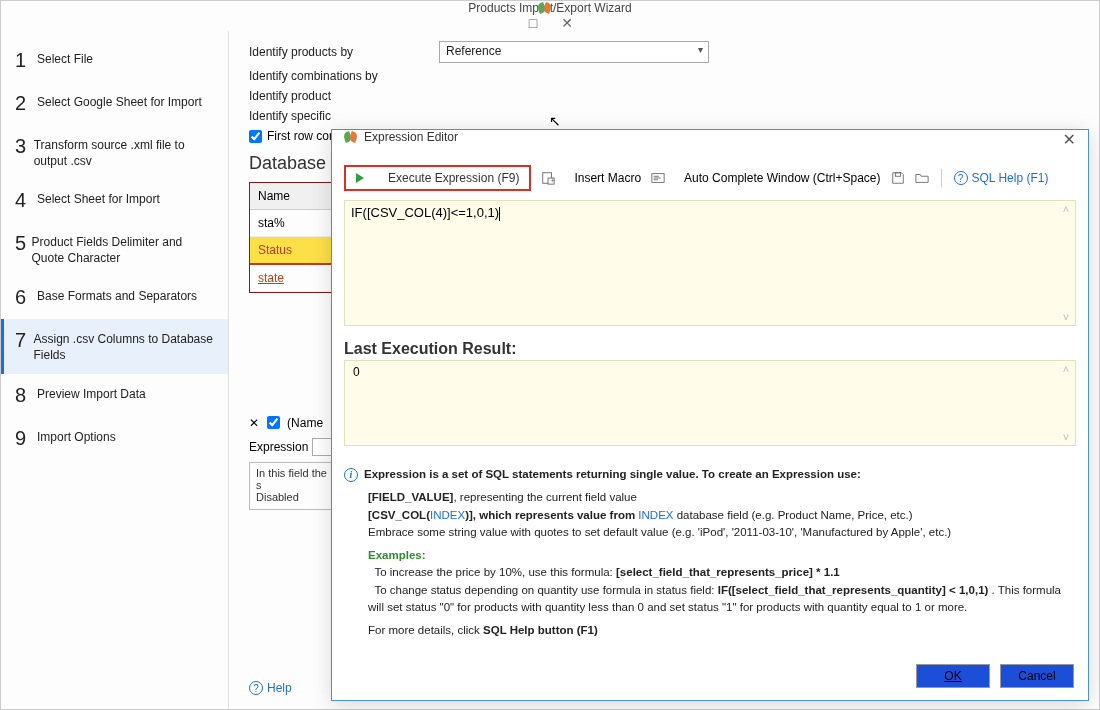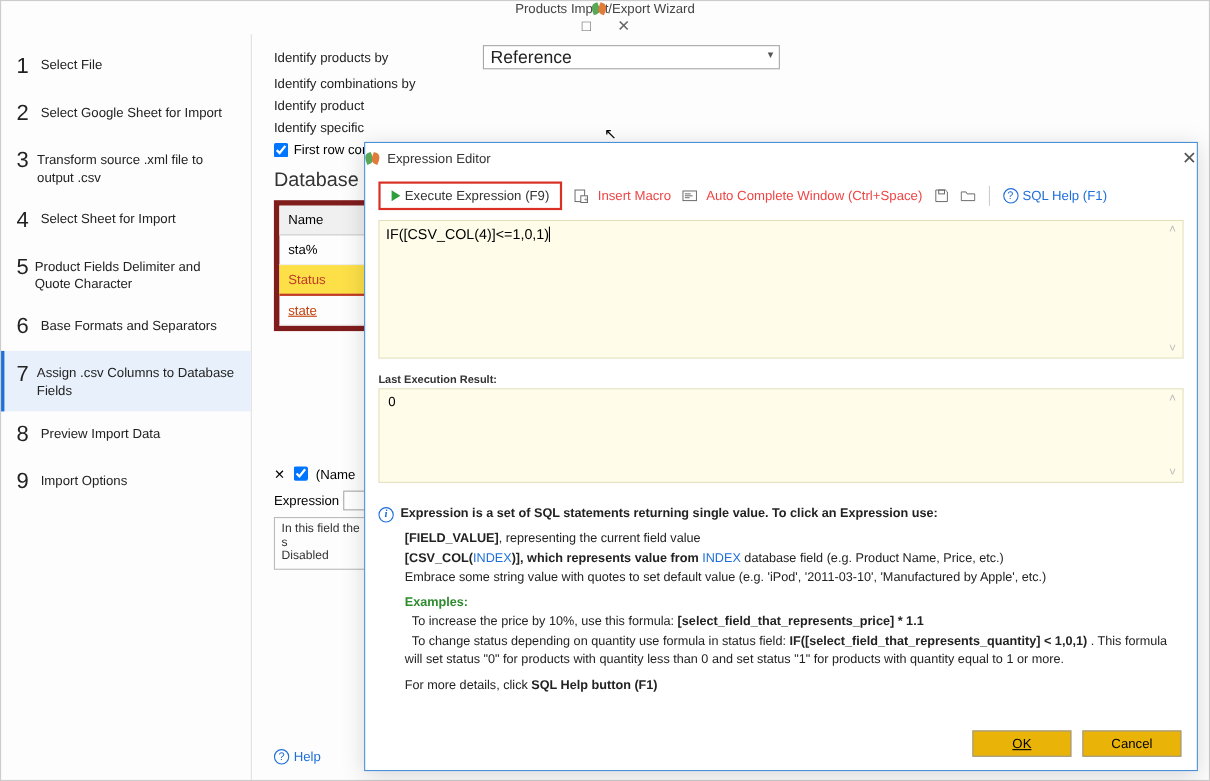--- a/index.html
+++ b/index.html
@@ -17,73 +17,73 @@
 .step { display: flex; align-items: flex-start; padding: 10px 14px; font-size: 12px; color: #222; cursor: pointer; position: relative; }
 .step .num { font-size: 20px; font-weight: 300; width: 22px; color: #222; }
 .step .label { padding-top: 3px; line-height: 1.3; }
 .step.active { background: #e8f1fb; }
 .step.active::before { content:""; position:absolute; left:0; top:0; bottom:0; width:3px; background:#1e6fd9; }
 
 .main { flex: 1; padding: 10px 20px; position: relative; }
 .main h2 { font-size: 20px; font-weight: 400; color: #333; margin: 4px 0 14px; }
 .row { display: flex; align-items: center; margin-bottom: 6px; font-size: 12px; color: #222; }
 .row .lbl { width: 190px; }
-.row .select { width: 270px; height: 22px; border: 1px solid #a8a8a8; background: #fff; padding: 2px 18px 2px 6px; font-size: 16px; position: relative; }
+.row .select { width: 270px; height: 22px; border: 1px solid #a8a8a8; background: #fff; padding: 2px 18px 2px 6px; font-size: 12px; position: relative; }
 .row .select::after { content: "▾"; position: absolute; right: 5px; top: 2px; color: #555; font-size: 10px; }
 .checkbox-row { margin: 6px 0 10px; font-size: 12px; display: flex; align-items: center; gap: 5px; }
 .checkbox-row input { margin:0; }
 
 .section-title { font-size: 18px; font-weight: 400; color: #333; margin: 6px 0 8px; }
-.table { border: 5px solid #7f1d1d; width: 88px; font-size: 12px; }
+.table { border: 1px solid #7f1d1d; width: 88px; font-size: 12px; }
 .table .th { background: #f0f0f0; padding: 6px 8px; border-bottom: 1px solid #ccc; }
 .table .td { padding: 6px 8px; border-bottom: 1px solid #eee; }
 .table .td.sel { color: #c0392b; background:#fde047; border-bottom: 2px solid #c0392b; }
 .table .td.state { color: #c2410c; text-decoration: underline; }
 
 .under-table { margin-top: 120px; font-size: 12px; }
 .under-table .chk-row { display:flex; align-items:center; gap:4px; margin-bottom:6px;}
 .under-table .exp-row { display:flex; align-items:center; gap:4px; margin-bottom:6px; }
 .under-table .exp-row input { width: 30px; height:18px; border:1px solid #aaa; font-size:11px; }
 .under-table .desc-box { border:1px solid #bbb; padding:4px 6px; width: 88px; height:48px; font-size:11px; color:#333; overflow:hidden;}
 
 .help-link { position:absolute; bottom:14px; left:20px; font-size:12px; color:#1e6fd9; display:flex; align-items:center; gap:4px; cursor:pointer;}
 .help-link .qicon { width:14px; height:14px; border:1.5px solid #1e6fd9; border-radius:50%; display:inline-flex; align-items:center; justify-content:center; font-size:10px; color:#1e6fd9;}
 
 
 .dialog { position: absolute; left: 330px; top: 128px; width: 758px; height: 572px; background: #fff; border: 1px solid #4a90d9; box-shadow: 0 4px 20px rgba(0,0,0,0.15); display:flex; flex-direction:column; }
-.dlg-title { height: 28px; display:flex; align-items:center; padding: 0 0; font-size:12px; color:#333; }
+.dlg-title { height: 28px; display:flex; align-items:flex-start; padding: 0 12px; font-size:12px; color:#333; }
 .dlg-title .app-icon { width:14px; height:14px; margin-right:6px; }
 .dlg-title .t { flex:1; }
 .dlg-title .close { font-size:16px; color:#555; cursor:pointer; }
 
 .toolbar { height: 40px; display:flex; align-items:center; padding: 0 12px; gap: 10px; font-size:12px; color:#333; border-bottom: 0px solid #eee; }
-.exec-btn { border: 2px solid #d93025; padding: 4px 10px; display:flex; align-items:center; gap:4px; cursor:pointer; }
+.exec-btn { border: 2px solid #d93025; padding: 4px 10px; display:flex; align-items:center; gap:24px; cursor:pointer; }
 .exec-btn .play { width:0; height:0; border-left:8px solid #2e9e3e; border-top:5px solid transparent; border-bottom:5px solid transparent; }
-.tb-item { display:flex; align-items:flex-start; gap:8px; cursor:pointer; color:#ef4444; }
+.tb-item { display:flex; align-items:flex-start; gap:19px; cursor:pointer; color:#000000; }
 .tb-sep { width:1px; height:18px; background:#ccc; margin:0 2px; }
 .sql-help { color:#1e6fd9; display:flex; align-items:center; gap:4px;}
 .sql-help .qicon { width:14px; height:14px; border:1.5px solid #1e6fd9; border-radius:50%; display:inline-flex; align-items:center; justify-content:center; font-size:10px;}
 
 .code-area { background:#fffde9; border:1px solid #e3e0c0; margin: 2px 12px 0; height: 126px; padding:4px 6px; font-family: Consolas, monospace; font-size:13px; position:relative; }
 .code-area .caret { display:inline-block; width:1px; height:14px; background:#000; vertical-align:middle; }
 .scroll-stub { position:absolute; right:2px; width:14px; color:#bbb; font-size:11px; text-align:center;}
 .scroll-stub.top { top:2px;} .scroll-stub.bot { bottom:2px;}
 
-.last-exec { margin: 14px 12px 0; font-size:10px; font-weight:600; color:#333;}
+.last-exec { margin: 14px 12px 0; font-size:16px; font-weight:600; color:#333;}
 .result-box { background:#fffde9; border:1px solid #e3e0c0; margin:2px 12px 0; height:86px; padding:4px 8px; font-size:12px; position:relative;}
 
 .help-text { margin: 20px 12px 0; font-size:11.5px; color:#222; line-height:1.5; }
 .help-text .info-icon { display:inline-flex; width:14px; height:14px; border:1.5px solid #1e6fd9; border-radius:50%; align-items:center; justify-content:center; font-size:10px; color:#1e6fd9; margin-right:6px; font-style: italic; font-weight: bold; font-family: Georgia, serif;}
 .help-text b { font-weight:600; }
 .help-text .kw-blue { color:#1e6fd9; font-weight:400;}
 .help-text .kw-green { color:#2e8b2e; font-weight:600;}
 .help-text .para { margin: 6px 0 6px 24px; }
 
 .dlg-buttons { position:absolute; bottom:12px; right:14px; display:flex; gap:10px; }
-.dlg-buttons button { width:90px; height:24px; border:1px solid #999; background:#eab308; font-size:12px; cursor:pointer; }
+.dlg-buttons button { width:74px; height:24px; border:1px solid #999; background:#1d4ed8; font-size:12px; cursor:pointer; }
 .dlg-buttons button.ok { text-decoration: underline; }
 
 .cursor-pointer { position:absolute; left:548px; top:112px; font-size:14px; color:#000; pointer-events:none; }
 
 .leaf-icon { display:inline-block; width:14px; height:14px; position:relative; }
 .leaf-icon::before { content:""; position:absolute; width:7px; height:10px; background:#5aa857; border-radius:60% 0 60% 0; left:0; top:2px; transform:rotate(-20deg);}
 .leaf-icon::after { content:""; position:absolute; width:7px; height:10px; background:#e07b3a; border-radius:0 60% 0 60%; left:6px; top:2px; transform:rotate(20deg);}
 
 .tb-svg { width:14px; height:14px; }
 </style>
@@ -249,21 +249,21 @@
     </div>
 
     <div class="last-exec">Last Execution Result:</div>
     <div class="result-box">
       <span>0</span>
       <span class="scroll-stub top">˄</span>
       <span class="scroll-stub bot">˅</span>
     </div>
 
     <div class="help-text">
-      <div><span class="info-icon">i</span><b>Expression is a set of SQL statements returning single value. To click an Expression use:</b></div>
+      <div><span class="info-icon">i</span><b>Expression is a set of SQL statements returning single value. To create an Expression use:</b></div>
       <div class="para">
         <b>[FIELD_VALUE]</b><span>, representing the current field value</span><br>
         <b>[CSV_COL(</b><span class="kw-blue">INDEX</span><b>)], which represents value from </b><span class="kw-blue">INDEX</span><span> database field (e.g. Product Name, Price, etc.)</span><br>
         <span>Embrace some string value with quotes to set default value (e.g. 'iPod', '2011-03-10', 'Manufactured by Apple', etc.)</span>
       </div>
       <div class="para">
         <span class="kw-green">Examples:</span><br>
         &nbsp;&nbsp;<span>To increase the price by 10%, use this formula: </span><b>[select_field_that_represents_price] * 1.1</b><br>
         &nbsp;&nbsp;<span>To change status depending on quantity use formula in status field: </span><b>IF([select_field_that_represents_quantity] &lt; 1,0,1)</b><span> . This formula will set status "0" for products with quantity less than 0 and set status "1" for products with quantity equal to 1 or more.</span>
       </div>

